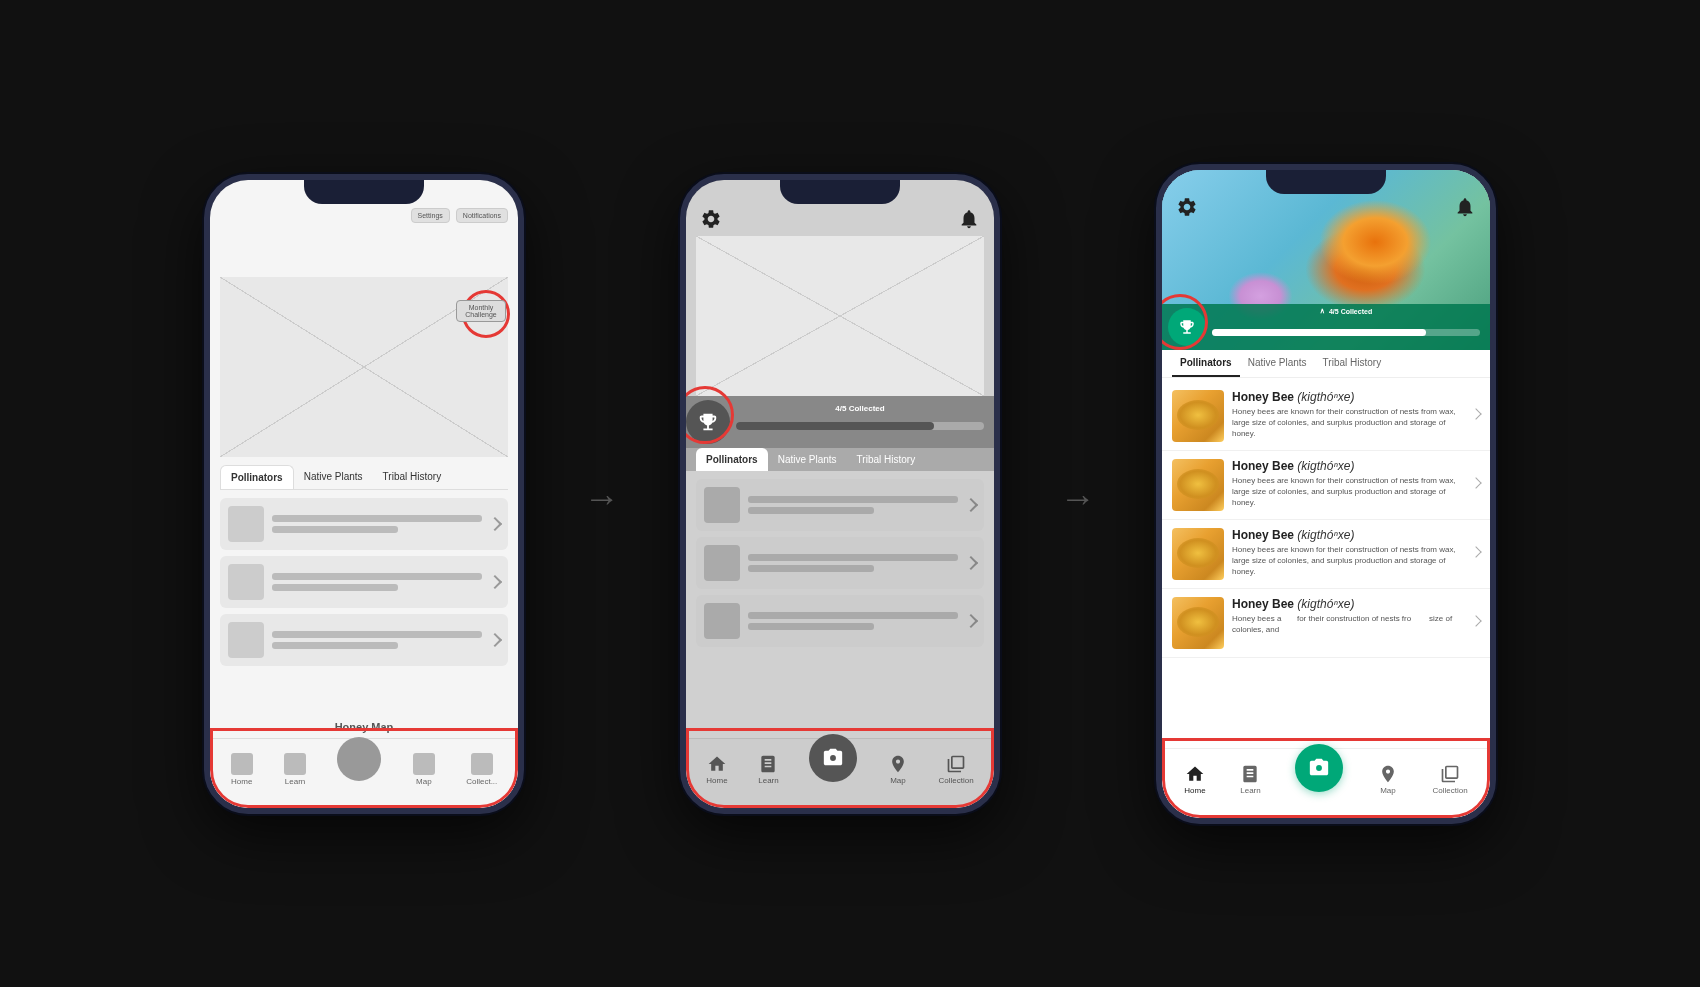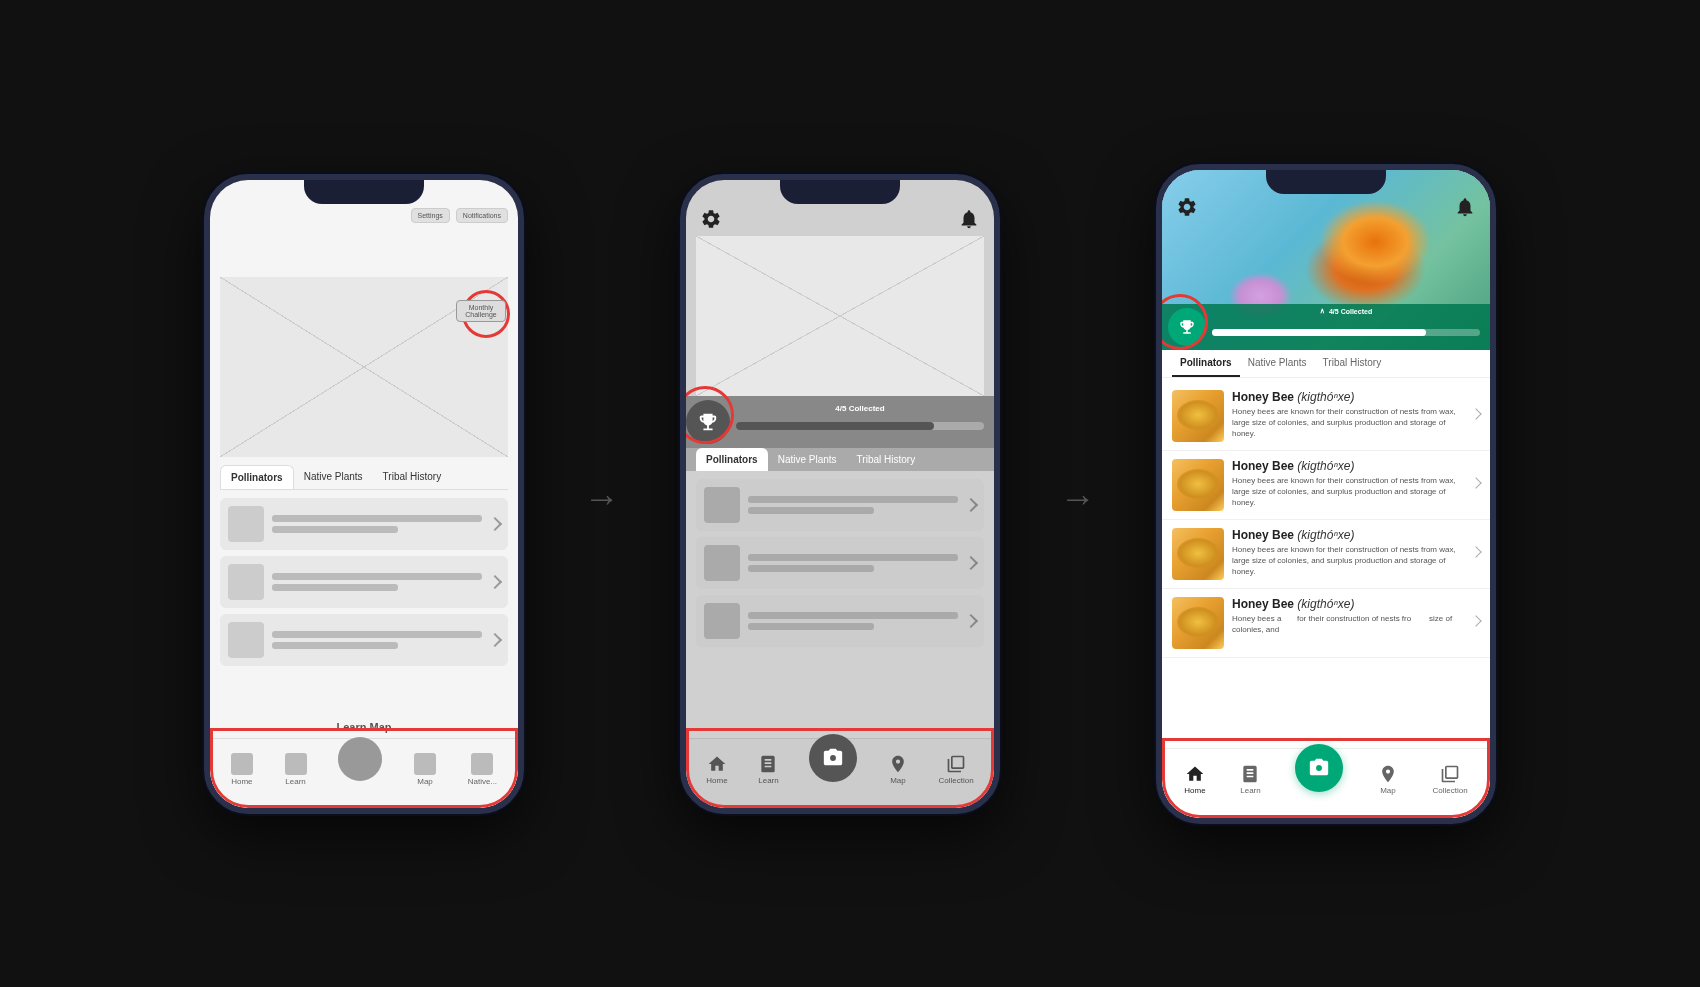--- a/index.html
+++ b/index.html
@@ -576,25 +576,25 @@
         </div>
         <div class="nav-item">
           <div class="nav-icon circle"></div>
         </div>
         <div class="nav-item">
           <div class="nav-icon"></div>
           <span>Map</span>
         </div>
         <div class="nav-item">
           <div class="nav-icon"></div>
-          <span>Native...</span>
-        </div>
-      </div>
-
-      <div style="position:absolute; bottom:75px; left:0; right:0; text-align:center; font-size:11px; font-weight:700; color:#555; pointer-events:none;">Learn Map</div>
+          <span>Collect...</span>
+        </div>
+      </div>
+
+      <div style="position:absolute; bottom:75px; left:0; right:0; text-align:center; font-size:11px; font-weight:700; color:#555; pointer-events:none;">Honey Map</div>
     </div>
   </div>
 
   <div class="arrow">→</div>
 
   <div class="phone">
     <div class="phone-notch"></div>
     <div class="phone-screen gray-screen">
 
       <div class="gray-header">

